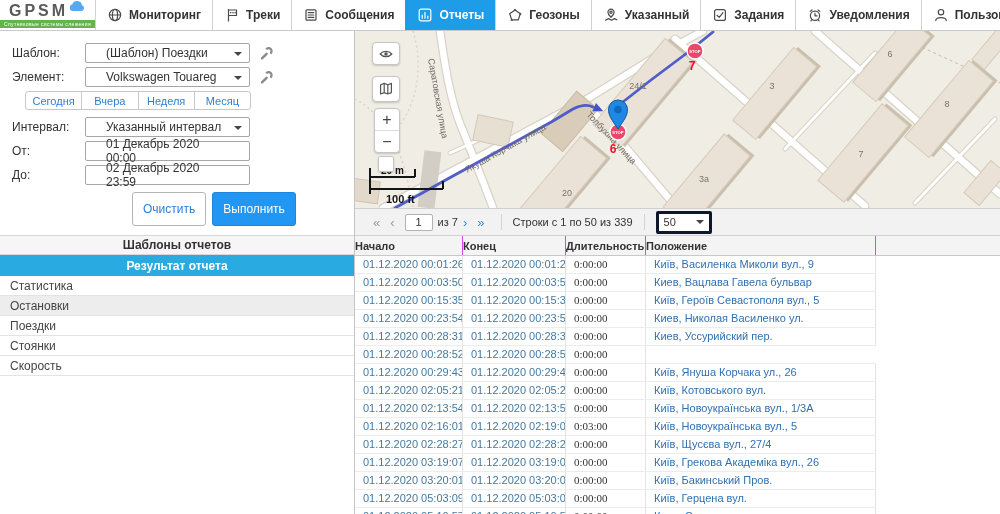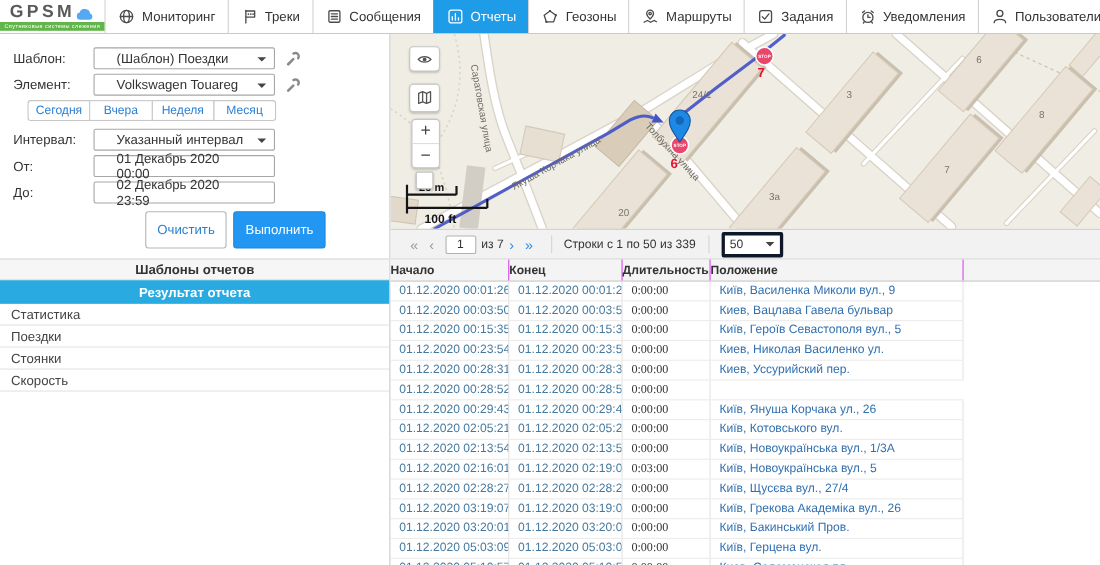--- a/index.html
+++ b/index.html
@@ -2,26 +2,26 @@
 <html><head>
 <meta charset="utf-8">
 <style>
   html,body{margin:0;padding:0;background:#fff;}
   .app{width:1000px;height:514px;overflow:hidden;position:relative;
        font-family:"Liberation Sans",sans-serif;font-size:12px;color:#333;background:#fff;}
 
   
   .toolbar{height:30px;border-bottom:1px solid #c9c9c9;display:flex;align-items:stretch;background:#fff;}
   .logo{width:160px;display:flex;flex-direction:column;align-items:center;justify-content:center;position:relative;}
-  .logo-row{display:flex;align-items:flex-end;line-height:1;}
+  .logo-row{display:flex;align-items:flex-start;line-height:1;}
   .logo-text{font-weight:700;font-size:16px;letter-spacing:3px;color:#58595b;}
   .logo-cloud{margin-left:1px;margin-top:-2px;}
   .logo-strip{background:#62b54a;color:#fff;font-size:5px;letter-spacing:.4px;padding:1px 4px;margin-top:1px;white-space:nowrap;}
   .tabs{display:flex;align-items:stretch;}
-  .tab{display:flex;align-items:center;gap:6px;padding:0 11px;border-left:1px solid #d2d2d2;cursor:pointer;white-space:nowrap;color:#333;}
+  .tab{display:flex;align-items:center;gap:6px;padding:0 11px;border-left:1px solid #d2d2d2;cursor:pointer;white-space:nowrap;color:#333;font-weight:bold;}
   .tab:last-child{border-right:1px solid #d2d2d2;}
   .tab svg{flex:0 0 auto;}
   .tab.active{background:#1e9ce8;color:#fff;border-left-color:#1e9ce8;}
   .ticon{stroke:#4a4a4a;fill:none;stroke-width:1.2;stroke-linecap:round;stroke-linejoin:round;}
   .tab.active .ticon{stroke:#fff;}
   .ticon .fdot{fill:#4a4a4a;stroke:none;}
 
   
   .content{display:flex;height:484px;}
   .left{width:354px;border-right:1px solid #c4c4c4;overflow:hidden;background:#fff;}
@@ -146,21 +146,21 @@
           <rect class="fdot" x="3.8" y="12" width="1.8" height="1.8"></rect>
         </svg>
         <span>Геозоны</span>
       </div>
       <div class="tab">
         <svg class="ticon" width="16" height="16" viewBox="0 0 16 16">
           <path d="M2.5 13.2 L5.5 11.6 L8.5 13.2 L11.5 11.6 L13.8 12.8"></path>
           <path d="M8 2.2 a3.1 3.1 0 0 1 3.1 3.1 c0 2.1 -3.1 5 -3.1 5 s-3.1 -2.9 -3.1 -5 A3.1 3.1 0 0 1 8 2.2 Z"></path>
           <circle cx="8" cy="5.3" r="1.1"></circle>
         </svg>
-        <span>Маршруты</span>
+        <span>Указанный</span>
       </div>
       <div class="tab">
         <svg class="ticon" width="16" height="16" viewBox="0 0 16 16">
           <rect x="2.6" y="2.6" width="10.8" height="10.8" rx="2"></rect>
             <path d="M5 8.3 L7.2 10.4 L11 5.6"></path>
         </svg>
         <span>Задания</span>
       </div>
       <div class="tab">
         <svg class="ticon" width="16" height="16" viewBox="0 0 16 16">
@@ -237,20 +237,21 @@
         <div class="actions">
           <div class="btn ghost">Очистить</div>
           <div class="btn primary">Выполнить</div>
         </div>
       </div>
 
       <div class="panel-header">Шаблоны отчетов</div>
       <div class="panel-header active">Результат отчета</div>
       <div class="side-list">
         <div class="item">Статистика</div>
+        <div class="item alt">Остановки</div>
         <div class="item">Поездки</div>
         <div class="item">Стоянки</div>
         <div class="item">Скорость</div>
       </div>
     </div>
 
     <div class="right">
 
       <div class="map">
         <svg class="mapcanvas" width="645" height="177" viewBox="0 0 645 177">

